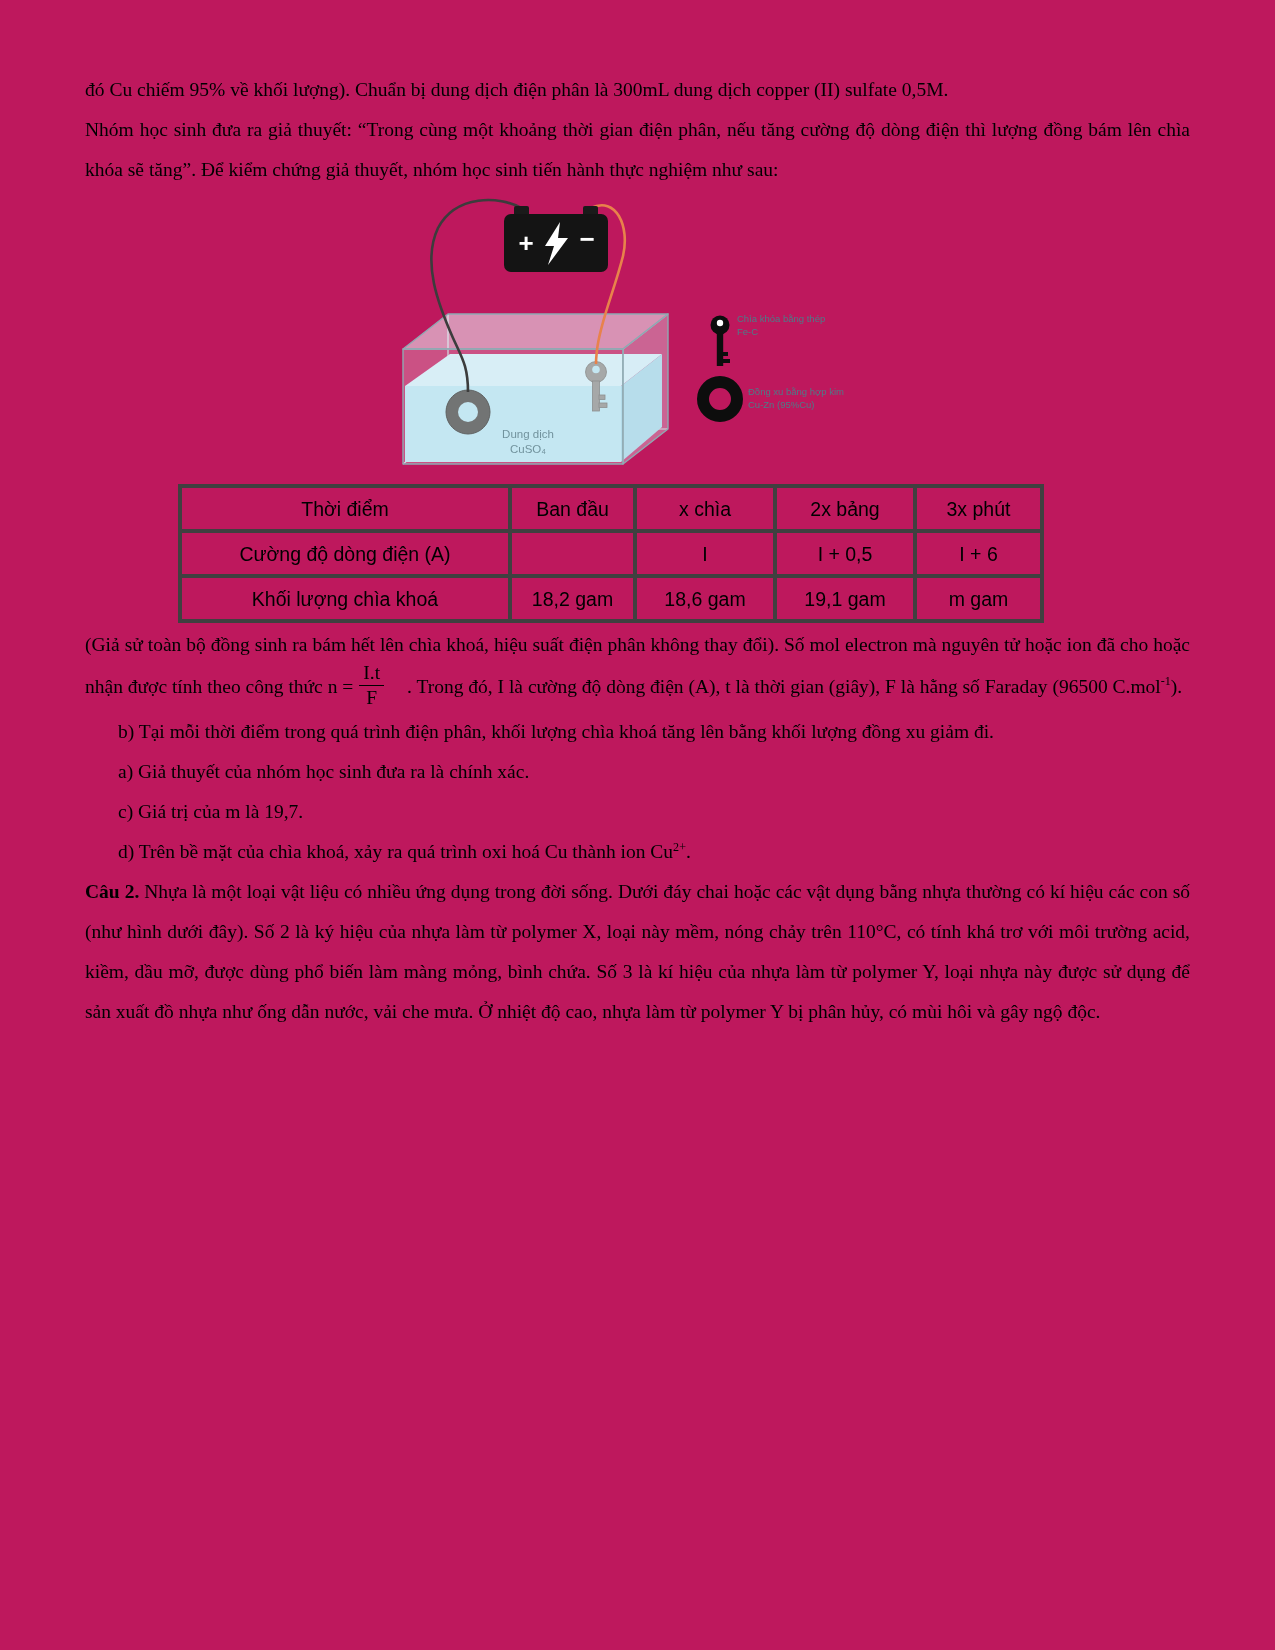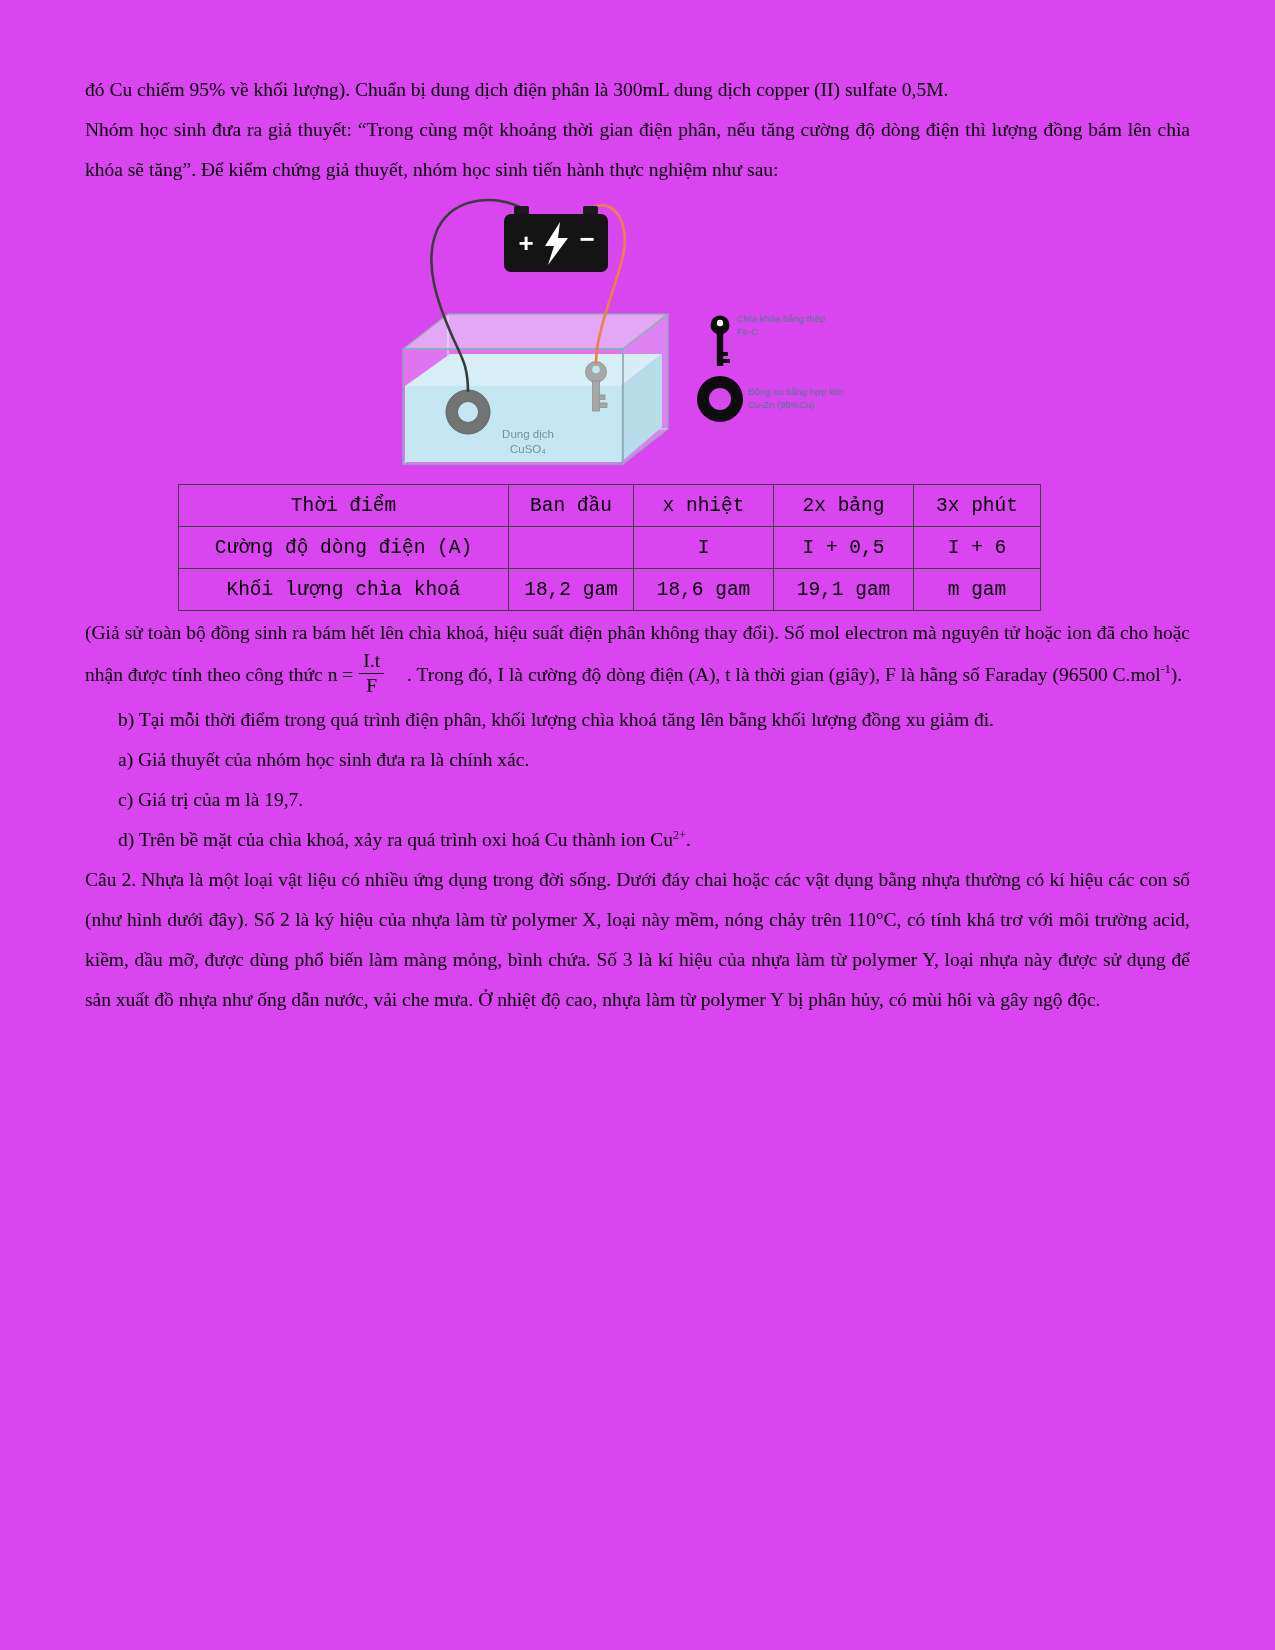--- a/index.html
+++ b/index.html
@@ -1,39 +1,39 @@
 <!DOCTYPE html>
 <html><head>
 <meta charset="utf-8">
 <style>
   html,body{margin:0;padding:0;background:#ffffff;}
   .page{
     position:relative;
     width:1275px;height:1650px;
     margin:0 auto;
-    background:#d946ef;
+    background:#be185d;
     padding:70px 85px 0 85px;
     box-sizing:border-box;
     font-family:"Liberation Serif",serif;
     font-size:19.5px;
     line-height:40px;
     color:#000000;
   }
   .para{text-align:justify;margin:0;}
   .item{text-indent:33px;}
-  .q-label{font-weight:normal;}
+  .q-label{font-weight:bold;}
   sup{font-size:0.62em;vertical-align:super;line-height:0;}
   .figure{margin:4px 0 2px 0;text-align:center;}
   .figure svg{display:inline-block;vertical-align:top;}
   .data-table{border-collapse:collapse;margin:2px 0 2px 93px;table-layout:fixed;}
   .data-table td{
-    border:1px solid #404040;
+    border:4px solid #404040;
     text-align:center;vertical-align:middle;
     height:41px;padding:0 6px;line-height:24px;
-    font-family:Liberation Mono, monospace;font-size:19.5px;
+    font-family:Liberation Sans, sans-serif;font-size:19.5px;
   }
   .nowrap{white-space:nowrap;}
   .frac{
     display:inline-block;vertical-align:middle;text-align:center;
     line-height:1.12;margin:0 23px 0 6px;position:relative;top:-3px;
   }
   .frac .num{display:block;border-bottom:1.4px solid #000;padding:0 4px 1px 4px;}
   .frac .den{display:block;padding-top:1px;}
   .svglabel{font-family:"Liberation Sans",sans-serif;fill:#46707e;}
   .legendlabel{font-family:"Liberation Sans",sans-serif;fill:#4d7c88;}
@@ -118,21 +118,21 @@
       <col style="width:330px">
         <col style="width:125px">
         <col style="width:140px">
         <col style="width:140px">
         <col style="width:127px">
     </colgroup>
     <tbody>
       <tr>
         <td>Thời điểm</td>
         <td>Ban đầu</td>
-        <td>x nhiệt</td>
+        <td>x chìa</td>
         <td>2x bảng</td>
         <td>3x phút</td>
       </tr>
       <tr>
         <td>Cường độ dòng điện (A)</td>
         <td></td>
         <td>I</td>
         <td>I + 0,5</td>
         <td>I + 6</td>
       </tr>

